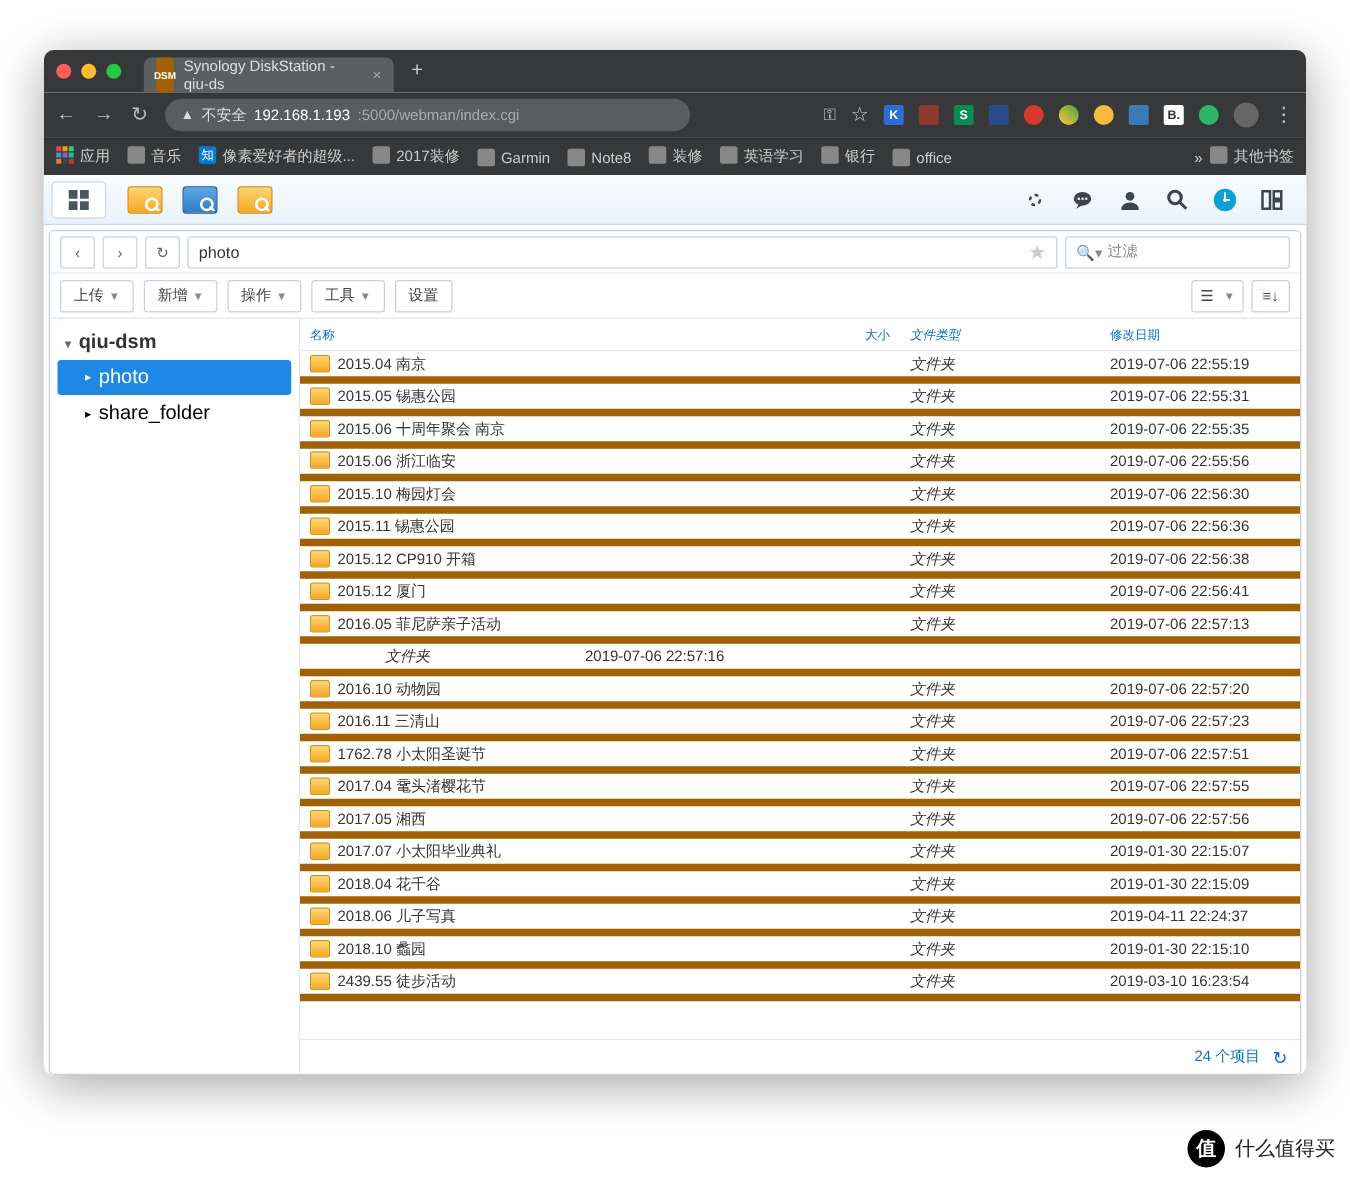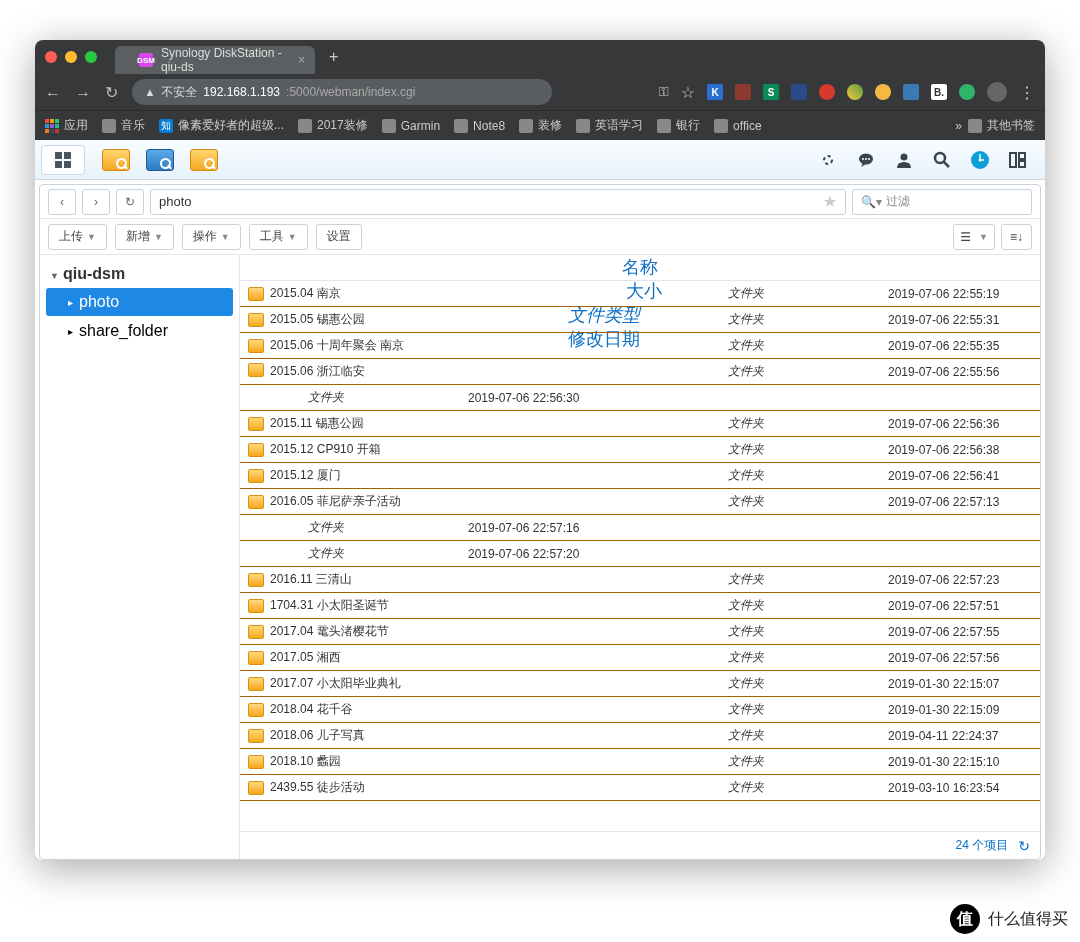--- a/index.html
+++ b/index.html
@@ -3,31 +3,31 @@
 <meta charset="utf-8">
 <style>
 * { margin:0; padding:0; box-sizing:border-box; font-family:-apple-system,BlinkMacSystemFont,"Segoe UI",Arial,sans-serif; }
 body { background:#fff; width:1080px; height:942px; position:relative; }
 .browser { position:absolute; left:35px; top:40px; width:1010px; height:820px; background:#fff; border-radius:8px; box-shadow:0 8px 40px rgba(0,0,0,0.35); overflow:hidden; }
 .tabbar { height:34px; background:#36383a; display:flex; align-items:center; padding:0 10px; }
 .mac-dots { display:flex; gap:8px; margin-right:18px; }
 .dot { width:12px; height:12px; border-radius:50%; }
 .dot.r{background:#ff5f57;} .dot.y{background:#febc2e;} .dot.g{background:#28c840;}
 .tab { height:28px; background:#5c5f61; border-radius:6px 6px 0 0; display:flex; align-items:center; padding:0 10px; color:#ddd; font-size:12px; gap:8px; width:200px; margin-top:6px;}
-.tab .favicon{width:14px;height:14px;background:#d946ef;color:#fff;font-size:8px;display:flex;align-items:center;justify-content:center;font-weight:bold;border-radius:2px;margin-left:14px;}
+.tab .favicon{width:14px;height:28px;background:#a16207;color:#fff;font-size:8px;display:flex;align-items:center;justify-content:center;font-weight:bold;border-radius:2px;}
 .tab .close{margin-left:auto;color:#aaa;}
 .newtab{color:#ccc;margin-left:14px;font-size:16px;}
 .addrbar{height:36px;background:#36383a;display:flex;align-items:center;padding:0 10px;gap:14px;color:#ccc;}
 .addrbar .navbtn{font-size:16px;color:#bbb;}
 .omni{flex:0 0 420px;height:26px;background:#5a5d60;border-radius:13px;display:flex;align-items:center;padding:0 12px;font-size:12px;color:#ddd;gap:6px;}
 .omni .warn{font-size:11px;}
 .exticons{margin-left:auto;display:flex;gap:12px;align-items:center;}
 .ext{width:16px;height:16px;border-radius:2px;display:flex;align-items:center;justify-content:center;font-size:10px;color:#fff;font-weight:bold;}
 .bkbar{height:30px;background:#36383a;border-top:1px solid #2a2c2e;display:flex;align-items:center;padding:0 10px;gap:14px;font-size:12px;color:#ccc;}
-.bk{display:flex;align-items:center;gap:5px;}
+.bk{display:flex;align-items:flex-start;gap:5px;}
 .bk .bicon{width:14px;height:14px;background:#888;border-radius:2px;}
 .bkbar .more{margin-left:auto;display:flex;align-items:center;gap:6px;}
 
 .dsm{background:#fff;height:calc(100% - 100px);display:flex;flex-direction:column;}
 .dsmbar{height:40px;background:linear-gradient(#f8fcff,#e8f3fb);border-bottom:1px solid #c8d6e2;display:flex;align-items:center;padding:0 6px;}
 .dsmbar .launcher{width:44px;height:30px;background:#fff;border:1px solid #cbd7e3;border-radius:4px;display:flex;align-items:center;justify-content:center;margin-right:10px;}
 .launcher-sq{display:grid;grid-template-columns:7px 7px;grid-template-rows:7px 7px;gap:2px;}
 .launcher-sq div{background:#4a5560;}
 .dsmbar .appicon{width:42px;height:32px;display:flex;align-items:center;justify-content:center;margin-right:2px;border-radius:4px;}
 .foldericon{width:28px;height:22px;background:linear-gradient(#ffd670,#f5a623);border-radius:3px;position:relative;border:1px solid #d48a0f;}
@@ -52,25 +52,25 @@
 .tbtn .dd{font-size:9px;color:#888;}
 .fstools .right{margin-left:auto;display:flex;gap:6px;}
 .fsbody{flex:1;display:flex;overflow:hidden;}
 .tree{width:200px;border-right:1px solid #e2e8ed;padding:6px 4px;font-size:16px;}
 .tree .root{padding:4px 6px;font-weight:bold;color:#333;}
 .tree .root:before{content:'▼';font-size:9px;margin-right:4px;color:#666;}
 .tree .node{padding:5px 6px 5px 22px;border-radius:3px;margin:1px 2px;display:flex;align-items:center;gap:4px;}
 .tree .node.sel{background:#1e88e5;color:#fff;}
 .tree .node:before{content:'▸';font-size:10px;margin-right:2px;}
 .filelist{flex:1;display:flex;flex-direction:column;overflow:hidden;}
-.hdr{height:26px;border-bottom:1px solid #e0e6eb;display:flex;font-size:18px;color:#0b6fc4;align-items:center;flex-direction:column;}
+.hdr{height:26px;border-bottom:1px solid #e0e6eb;display:flex;font-size:10px;color:#0b6fc4;align-items:center;}
 .hdr .col,.row .col{padding:0 8px;}
 .c-name{flex:1;} .c-size{width:60px;text-align:right;} .c-type{width:160px;font-style:italic;} .c-date{width:160px;text-align:left;}
 .rows{flex:1;overflow-y:auto;}
-.row{height:26px;display:flex;align-items:center;font-size:12px;color:#333;border-bottom:1px solid #a16207;}
+.row{height:26px;display:flex;align-items:center;font-size:12px;color:#333;border-bottom:6px solid #a16207;}
 .row .fi{width:16px;height:14px;background:linear-gradient(#ffd978,#f5a623);border:1px solid #d9920e;border-radius:2px;margin-right:6px;flex:none;}
 .footer{height:28px;border-top:1px solid #e2e8ed;display:flex;align-items:center;justify-content:flex-end;padding:0 10px;font-size:12px;color:#0b6fc4;gap:10px;}
 .footer .reload{color:#0b6fc4;font-size:14px;}
 .watermark{position:absolute;right:12px;bottom:8px;display:flex;align-items:center;gap:8px;color:#222;font-size:16px;font-weight:500;}
 .watermark .badge{width:30px;height:30px;background:#000;border-radius:50%;color:#fff;display:flex;align-items:center;justify-content:center;font-weight:bold;}
 svg{display:block;}
 </style>
 </head>
 <body>
 
@@ -334,20 +334,24 @@
               <div class="row">
                 <div class="col c-name" style="display:flex;">
                   <div class="fi"></div>
                   <span>2015.06 浙江临安</span>
                 </div>
                 <div class="col c-size"></div>
                 <div class="col c-type">文件夹</div>
                 <div class="col c-date">2019-07-06 22:55:56</div>
               </div>
               <div class="row">
+                <div class="col c-name" style="display:flex;align-items:center">
+                  <div class="fi"></div>
+                  <span>2015.10 梅园灯会</span>
+                </div>
                 <div class="col c-size"></div>
                 <div class="col c-type">文件夹</div>
                 <div class="col c-date">2019-07-06 22:56:30</div>
               </div>
               <div class="row">
                 <div class="col c-name" style="display:flex;align-items:center">
                   <div class="fi"></div>
                   <span>2015.11 锡惠公园</span>
                 </div>
                 <div class="col c-size"></div>
@@ -380,37 +384,41 @@
                 <div class="col c-size"></div>
                 <div class="col c-type">文件夹</div>
                 <div class="col c-date">2019-07-06 22:57:13</div>
               </div>
               <div class="row">
                 <div class="col c-size"></div>
                 <div class="col c-type">文件夹</div>
                 <div class="col c-date">2019-07-06 22:57:16</div>
               </div>
               <div class="row">
+                <div class="col c-name" style="display:flex;align-items:center">
+                  <div class="fi"></div>
+                  <span>2016.10 动物园</span>
+                </div>
                 <div class="col c-size"></div>
                 <div class="col c-type">文件夹</div>
                 <div class="col c-date">2019-07-06 22:57:20</div>
               </div>
               <div class="row">
                 <div class="col c-name" style="display:flex;align-items:center">
                   <div class="fi"></div>
                   <span>2016.11 三清山</span>
                 </div>
                 <div class="col c-size"></div>
                 <div class="col c-type">文件夹</div>
                 <div class="col c-date">2019-07-06 22:57:23</div>
               </div>
               <div class="row">
                 <div class="col c-name" style="display:flex;align-items:center">
                   <div class="fi"></div>
-                  <span>1704.31 小太阳圣诞节</span>
+                  <span>1762.78 小太阳圣诞节</span>
                 </div>
                 <div class="col c-size"></div>
                 <div class="col c-type">文件夹</div>
                 <div class="col c-date">2019-07-06 22:57:51</div>
               </div>
               <div class="row">
                 <div class="col c-name" style="display:flex;align-items:center">
                   <div class="fi"></div>
                   <span>2017.04 鼋头渚樱花节</span>
                 </div>

